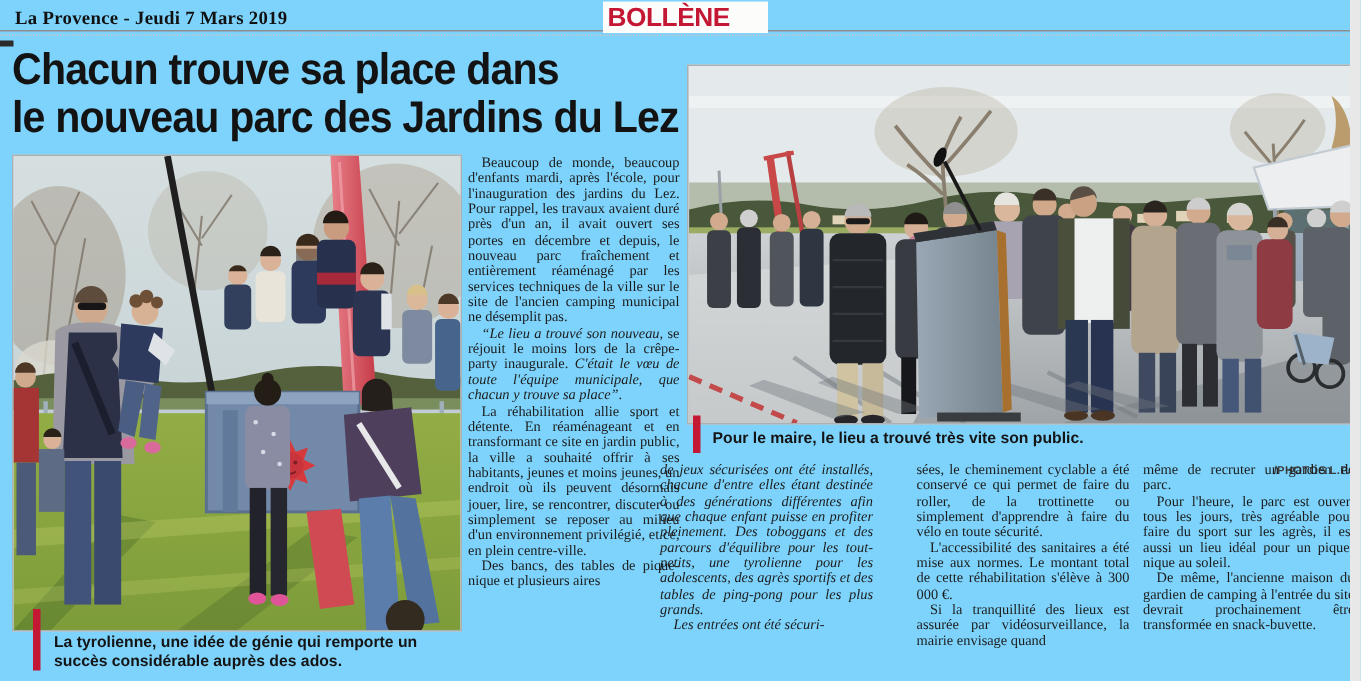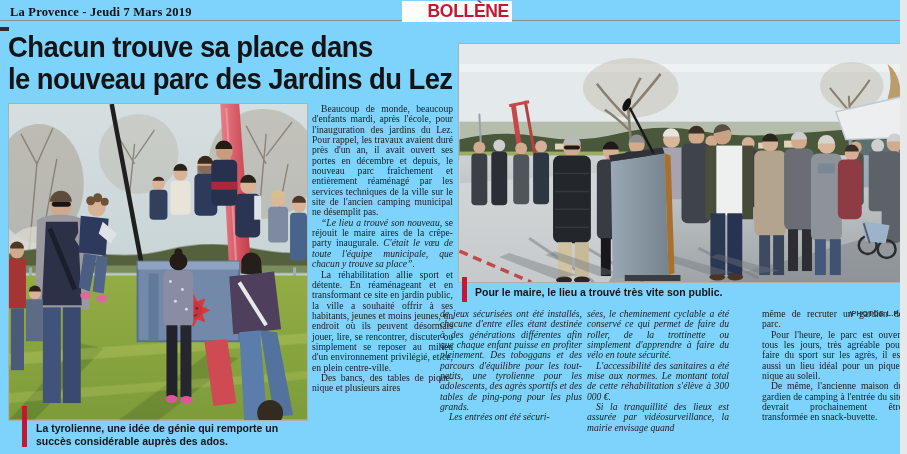--- a/index.html
+++ b/index.html
@@ -1,38 +1,38 @@
 <!DOCTYPE html>
 <html lang="fr"><head>
 <meta charset="utf-8">
 <style>
   html,body{margin:0;padding:0;background:#e8e8e8;}
   .page{position:relative;width:900px;height:454px;background:#7dd3fc;font-family:"Liberation Serif",serif;color:#1b1b1b;overflow:hidden;}
   .masthead-title{position:absolute;left:10px;top:5px;font-weight:bold;font-size:12.5px;letter-spacing:.2px;color:#111;}
   .masthead-rule{position:absolute;left:0;top:20px;width:907px;height:0;border-top:1.5px solid #8d8d8d;}
   .masthead-rule2{position:absolute;left:0;top:23px;width:907px;height:0;border-top:1px dotted #c4c4c4;}
-  .section-label{position:absolute;left:402px;top:1px;width:104px;text-align:right;font-family:"Liberation Sans",sans-serif;font-weight:bold;font-size:17.5px;color:#c41734;background:#fcfcfa;padding:0 3px;letter-spacing:-.3px;}
+  .section-label{position:absolute;left:402px;top:1px;width:104px;text-align:left;font-family:"Liberation Sans",sans-serif;font-weight:bold;font-size:17.5px;color:#c41734;background:#fcfcfa;padding:0 3px;letter-spacing:-.3px;}
   .fold-mark{position:absolute;left:0;top:27px;width:9px;height:4px;background:#2c2c2c;}
   .headline{position:absolute;left:8px;top:31px;font-family:"Liberation Sans",sans-serif;font-weight:bold;font-size:29.5px;line-height:31.5px;color:#131313;letter-spacing:-.6px;transform:scaleX(.93);transform-origin:0 0;white-space:nowrap;}
   .photo{position:absolute;border:1px solid #a9b1b5;box-sizing:border-box;background:#dfe5e7;}
   .photo-left{left:8px;top:103px;width:300px;height:318px;}
   .photo-right{left:458px;top:43px;width:445px;height:240px;}
   .photo svg{display:block;width:100%;height:100%;}
   .caption{font-family:"Liberation Sans",sans-serif;font-weight:bold;color:#141414;}
   .caption-left-bar{position:absolute;left:22px;top:406px;width:5px;height:41px;background:#c41734;}
   .caption-left-text{position:absolute;left:36px;top:422px;width:272px;font-size:10.5px;line-height:12.5px;}
   .caption-right-bar{position:absolute;left:462px;top:277px;width:5px;height:25px;background:#c41734;}
   .caption-right-text{position:absolute;left:475px;top:286px;width:320px;font-size:10.5px;}
   .photo-credit{position:absolute;left:810px;top:289px;width:90px;text-align:right;font-family:"Liberation Sans",sans-serif;font-weight:bold;font-size:7.5px;color:#3c3c3c;letter-spacing:.2px;margin-top:20px;}
   .col{position:absolute;text-align:justify;font-size:9.6px;line-height:10.35px;color:#1c1c1c;}
   .col p{margin:0;text-indent:9px;hyphens:auto;}
   .col p.noindent{text-indent:0;}
   .col2{left:312px;top:104px;width:141px;height:350px;}
   .col3{left:440px;top:309px;width:142px;height:145px;font-style:italic;}
-  .col4{left:587px;top:309px;width:142px;height:145px;font-style:italic;}
+  .col4{left:611px;top:309px;width:142px;height:145px;}
   .col5{left:762px;top:309px;width:141px;height:145px;}
   .q{font-style:italic;}
 </style>
 </head>
 <body>
 
 <div class="page">
 
   <div class="masthead-title">La Provence - Jeudi 7 Mars 2019</div>
   <div class="masthead-rule"></div>
@@ -368,21 +368,21 @@
   </figure>
 
   <div class="caption-left-bar"></div>
   <div class="caption caption-left-text">La tyrolienne, une idée de génie qui remporte un succès considérable auprès des ados.</div>
   <div class="caption-right-bar"></div>
   <div class="caption caption-right-text">Pour le maire, le lieu a trouvé très vite son public.</div>
   <div class="photo-credit">/PHOTOS L.P.</div>
 
   <div class="col col2">
     <p>Beaucoup de monde, beaucoup d'enfants mardi, après l'école, pour l'inauguration des jardins du Lez. Pour rappel, les travaux avaient duré près d'un an, il avait ouvert ses portes en décembre et depuis, le nouveau parc fraîchement et entièrement réaménagé par les services techniques de la ville sur le site de l'ancien camping municipal ne désemplit pas.</p>
-    <p><span class="q">“Le lieu a trouvé son nouveau,</span><span> se réjouit le maire aires de la crêpe-party inaugurale. </span><span class="q">C'était le vœu de toute l'équipe municipale, que chacun y trouve sa place”</span><span>.</span></p>
+    <p><span class="q">“Le lieu a trouvé son nouveau,</span><span> se réjouit le moins lors de la crêpe-party inaugurale. </span><span class="q">C'était le vœu de toute l'équipe municipale, que chacun y trouve sa place”</span><span>.</span></p>
     <p>La réhabilitation allie sport et détente. En réaménageant et en transformant ce site en jardin public, la ville a souhaité offrir à ses habitants, jeunes et moins jeunes, un endroit où ils peuvent désormais jouer, lire, se rencontrer, discuter ou simplement se reposer au milieu d'un environnement privilégié, et ce, en plein centre-ville.</p>
     <p>Des bancs, des tables de pique-nique et plusieurs aires</p>
   </div>
 
   <div class="col col3">
     <p class="noindent">de jeux sécurisées ont été installés, chacune d'entre elles étant destinée à des générations différentes afin que chaque enfant puisse en profiter pleinement. Des toboggans et des parcours d'équilibre pour les tout-petits, une tyrolienne pour les adolescents, des agrès sportifs et des tables de ping-pong pour les plus grands.</p>
     <p>Les entrées ont été sécuri-</p>
   </div>
 
   <div class="col col4">

